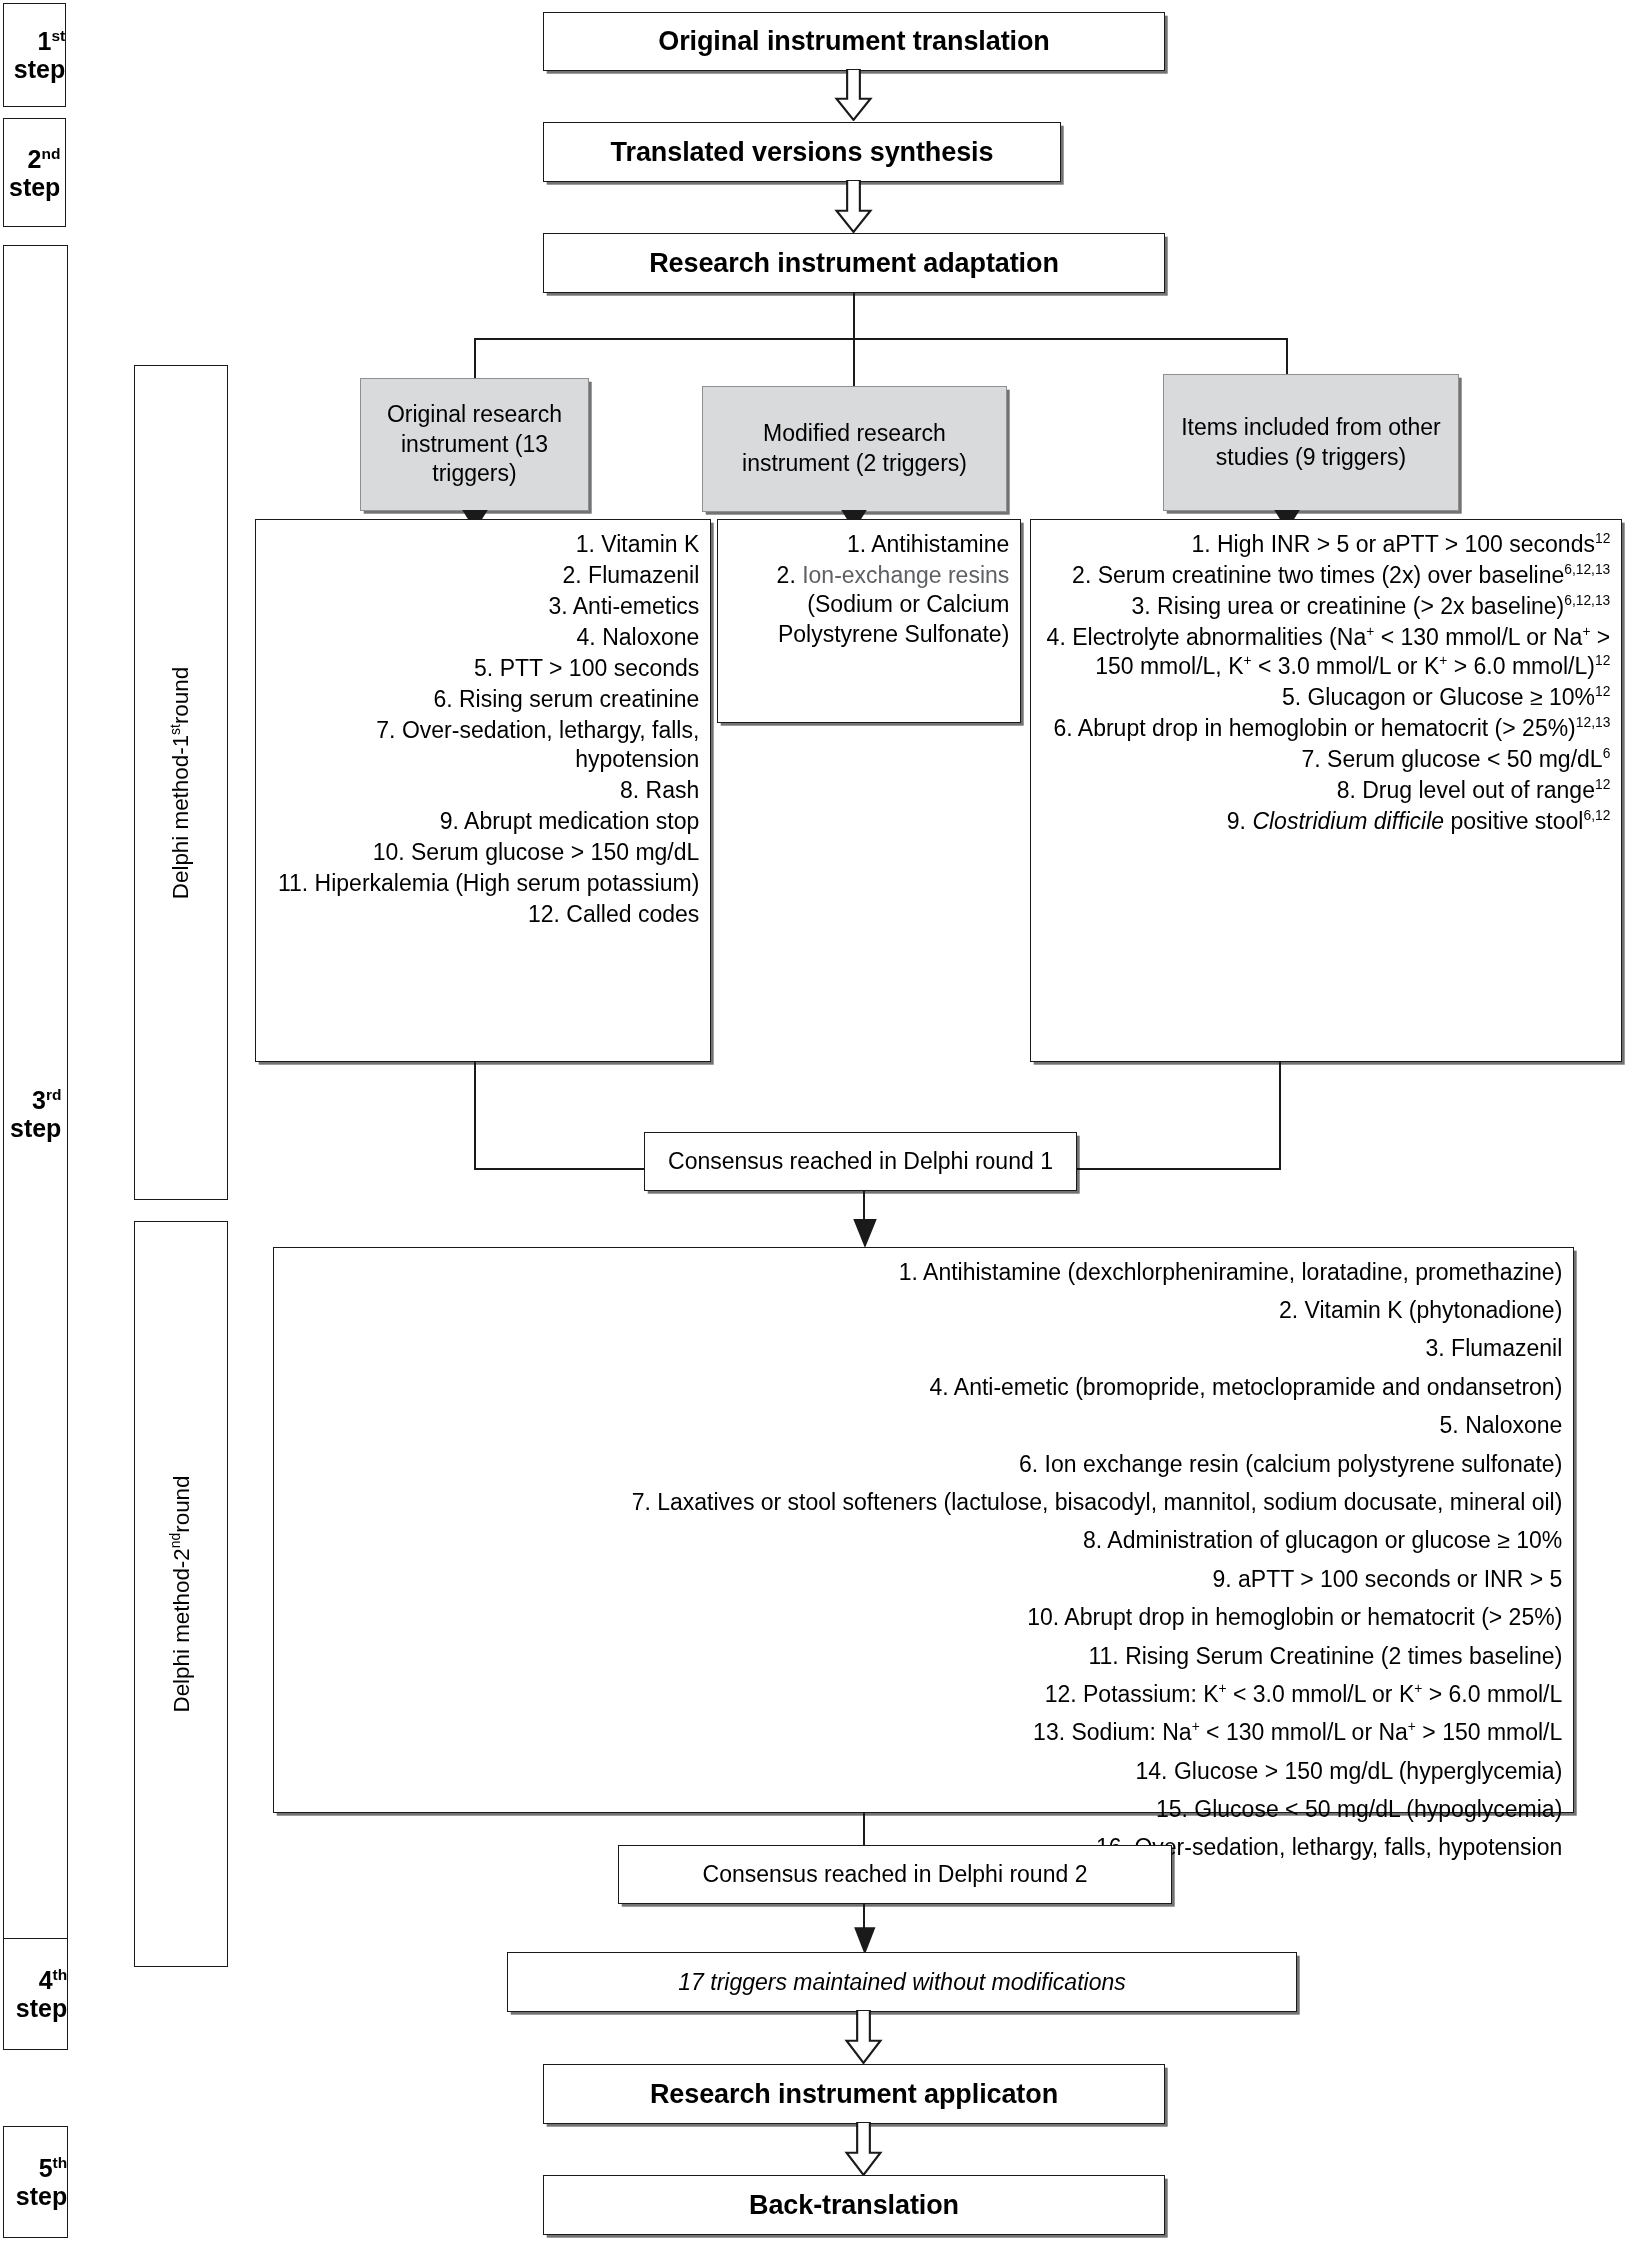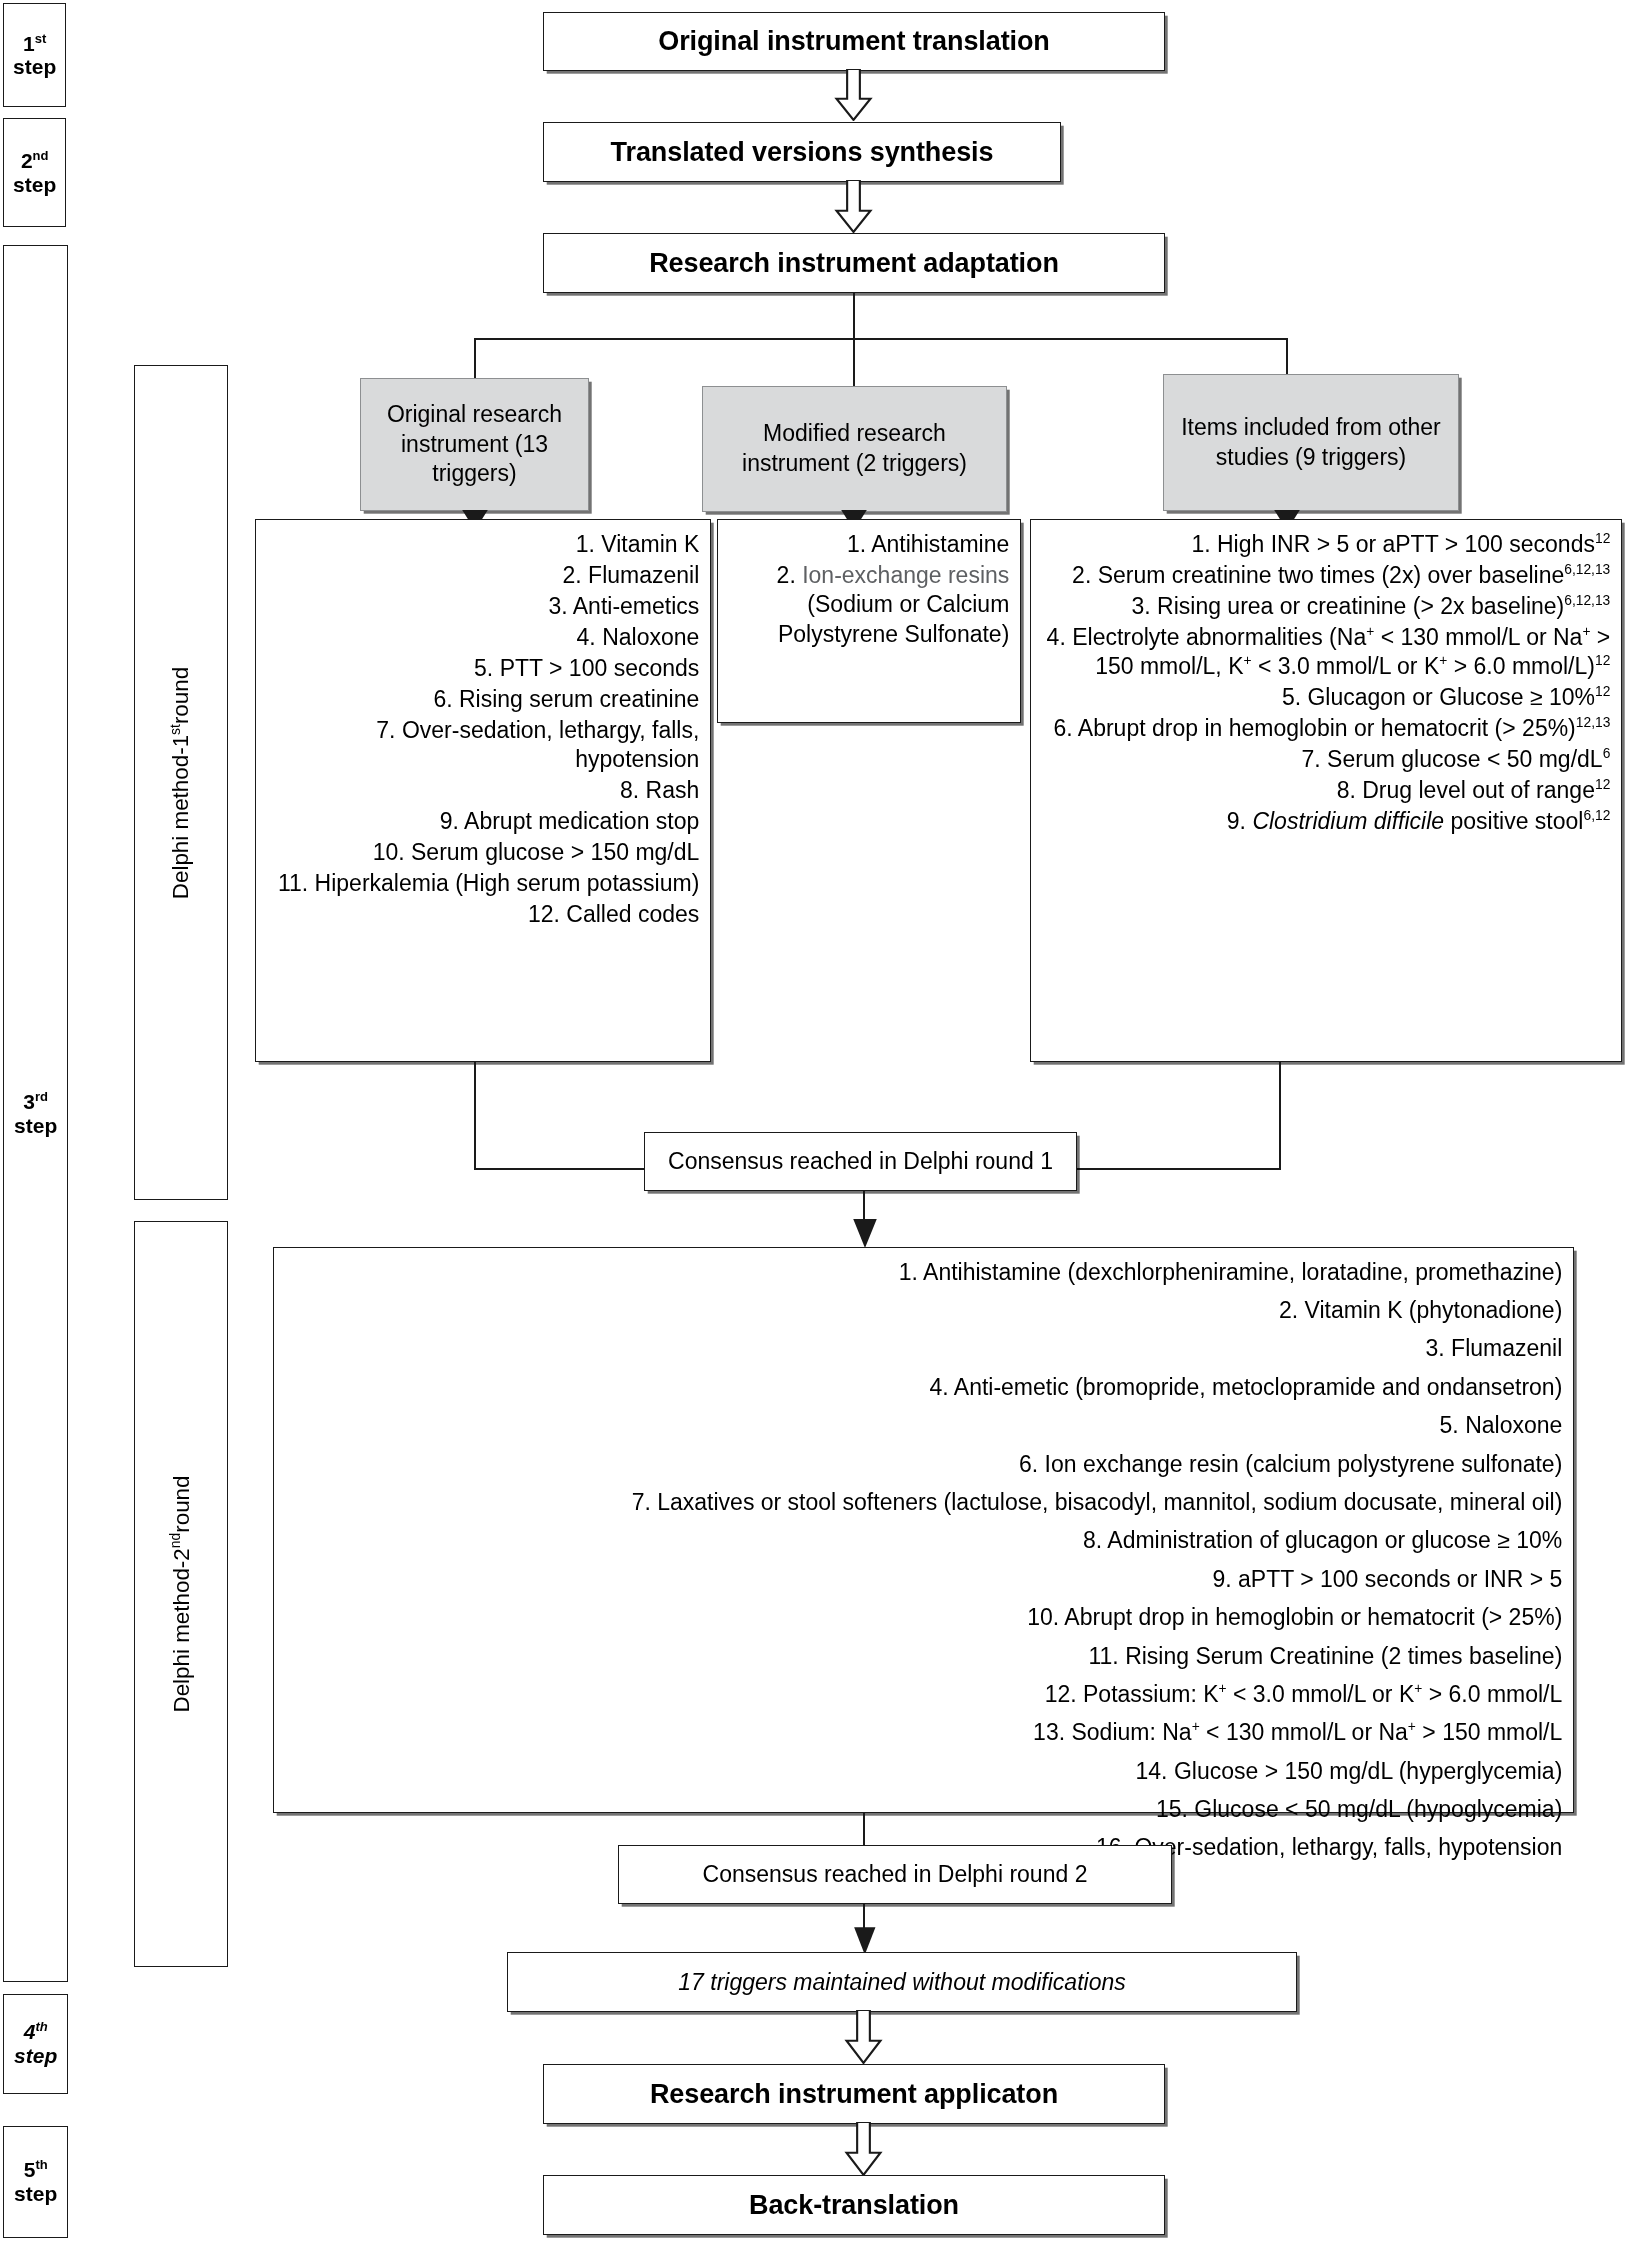--- a/index.html
+++ b/index.html
@@ -8,22 +8,22 @@
 
   
   .abs{position:absolute;box-sizing:border-box;}
   .box{position:absolute;box-sizing:border-box;border:1.6px solid #1a1a1a;background:#fff;text-align:right;}
   .box.shadow{box-shadow:3.2px 3.2px 0 -0.5px rgba(0,0,0,0.55);}
   .gray{background:#d9dadb;}
   .vline{position:absolute;background:#1a1a1a;width:1.6px;}
   .hline{position:absolute;background:#1a1a1a;height:1.6px;}
 
   
-  .steplabel{display:flex;align-items:center;justify-content:center;text-align:center;
-             font-weight:bold;font-size:21px;line-height:1.12;}
+  .steplabel{display:flex;align-items:center;justify-content:center;
+             font-weight:bold;font-size:25px;line-height:1.12;}
   .steplabel sup{font-size:0.62em;vertical-align:super;line-height:0;}
 
   
   .procbox{display:flex;align-items:center;justify-content:center;text-align:center;
            font-weight:bold;font-size:27px;letter-spacing:-0.1px;}
 
   
   .graybox{display:flex;align-items:center;justify-content:center;text-align:center;
            font-size:23px;line-height:1.30;padding:5.3px 6.4px;}
 
@@ -59,21 +59,21 @@
   </div>
 
   <div class="box steplabel abs" style="left:3.2px;top:118px;width:63px;height:109px;">
     <div>2<sup>nd</sup><br>step</div>
   </div>
 
   <div class="box steplabel abs" style="left:3.2px;top:245px;width:65px;height:1737px;">
     <div>3<sup>rd</sup><br>step</div>
   </div>
 
-  <div class="box steplabel abs" style="left:3.2px;top:1994px;width:65px;height:100px;font-style:italic;">
+  <div class="box steplabel abs" style="left:3.2px;top:1938px;width:65px;height:112px;">
     <div>4<sup>th</sup> step</div>
   </div>
 
   <div class="box steplabel abs" style="left:3.2px;top:2126px;width:65px;height:112px;">
     <div>5<sup>th</sup> step</div>
   </div>
 
   <div class="box vlabel abs" style="left:134px;top:365px;width:94px;height:835px;">
     <span>Delphi method-1<sup>st</sup>round</span>
   </div>

